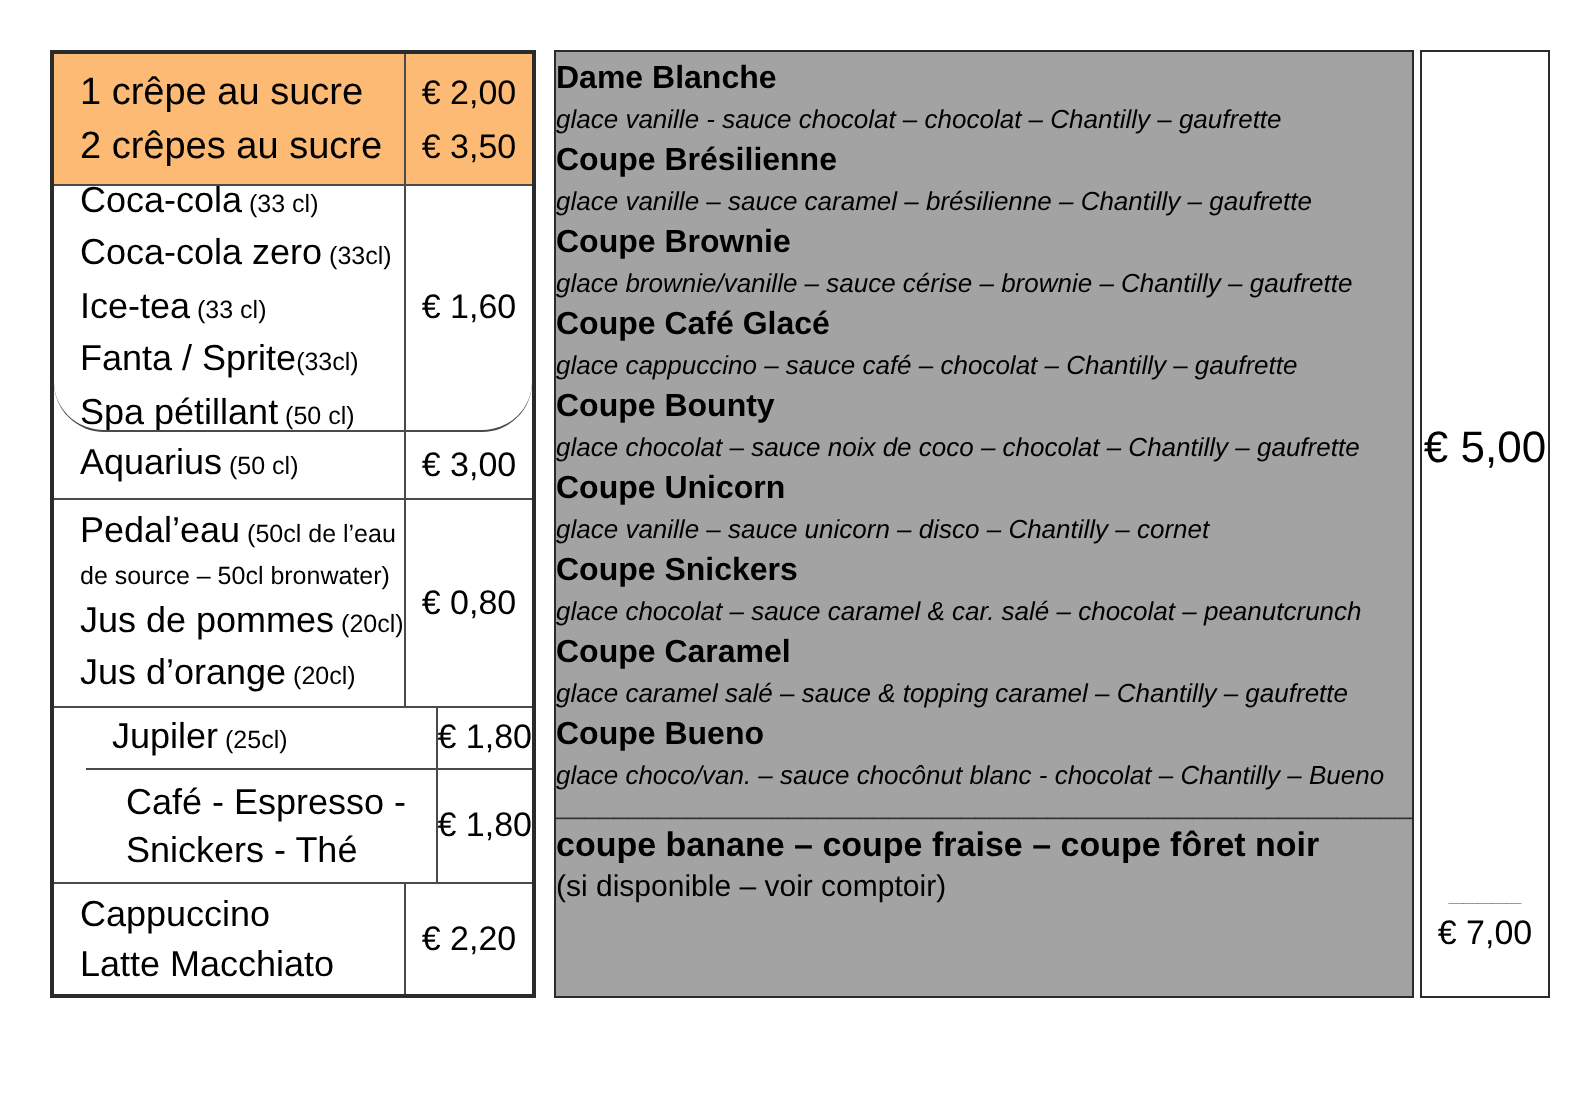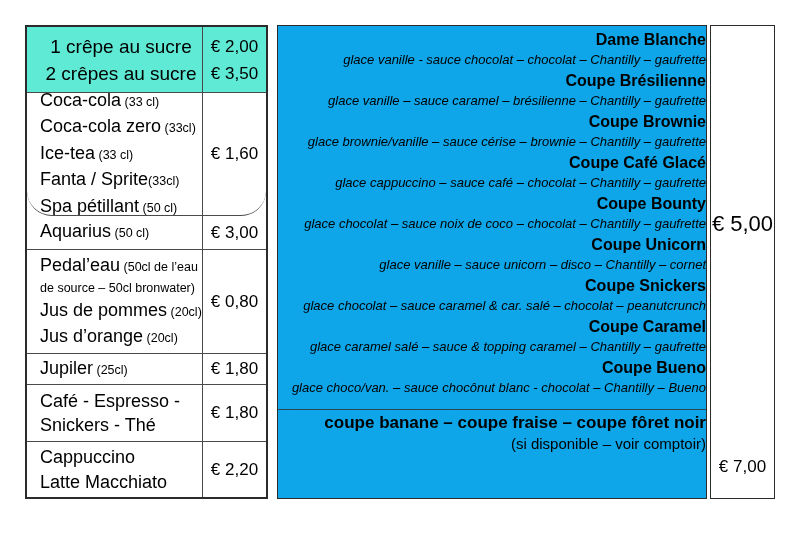--- a/index.html
+++ b/index.html
@@ -20,36 +20,36 @@
     display:flex; flex-direction:column; justify-content:center; overflow:hidden;
   }
   .price-cell {
     flex:1; display:flex; flex-direction:column; align-items:center; justify-content:center;
     font-size:17px; white-space:nowrap;
   }
   .dline { font-size:18px; line-height:24.5px; white-space:nowrap; }
   .dnote { font-size:12.5px; }
   .note-only { font-size:12.5px; line-height:19px; white-space:nowrap; }
 
-  .row-crepes { background:#5eead4;text-align:center; }
+  .row-crepes { background:#fdba74; }
   .row-crepes .dline { font-size:19px; line-height:27px; white-space:nowrap; }
   .row-crepes .price-cell div { line-height:27px; }
 
   .row-sodas   { height:123px;border-radius:25px; }
   .row-aquarius{ height:34px; }
   .row-pedal   { height:104px; }
   .row-pedal .dline { line-height:24px; }
-  .row-jupiler { height:31px; }
-  .row-cafe    { height:57px; }
+  .row-jupiler { height:31px;margin-left:16px; }
+  .row-cafe    { height:57px;padding-left:23px; }
   .row-crepes  { height:66px; }
 
   
   .center-panel {
     position:absolute; left:277px; top:25px; width:430px; height:474px;
-    border:1.5px solid #2b2b2b; background:#0ea5e9; text-align:right; padding-top:3px;
+    border:1.5px solid #2b2b2b; background:#a3a3a3; text-align:left; padding-top:3px;
     overflow:hidden;
   }
   .coupe-title { font-size:16px; font-weight:700; line-height:21px; white-space:nowrap; }
   .coupe-desc  { font-size:13px; font-style:italic; line-height:20px; white-space:nowrap; }
   .coupe-divider { font-size:13px; line-height:9px; height:13px; overflow:hidden; letter-spacing:0; color:#333; }
   .special-title { font-size:17px; font-weight:700; line-height:23px; white-space:nowrap; }
   .special-note  { font-size:15px; line-height:20px; }
 
   
   .price-panel {

